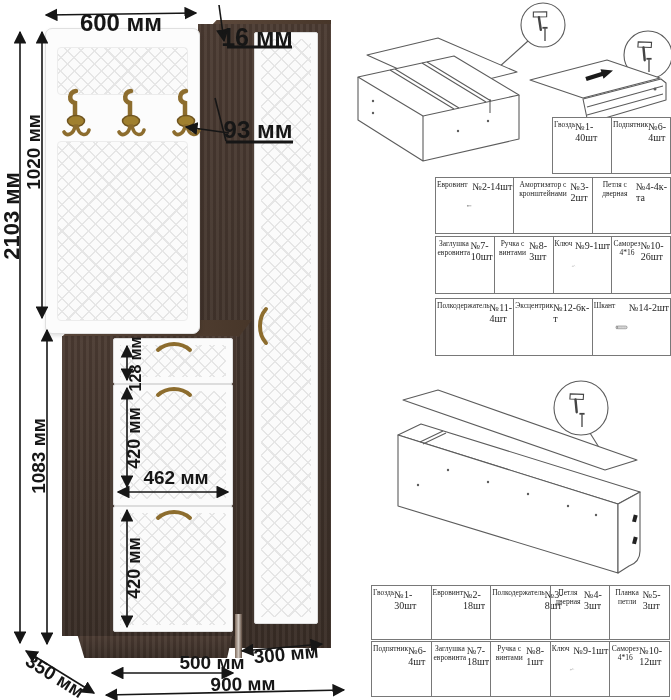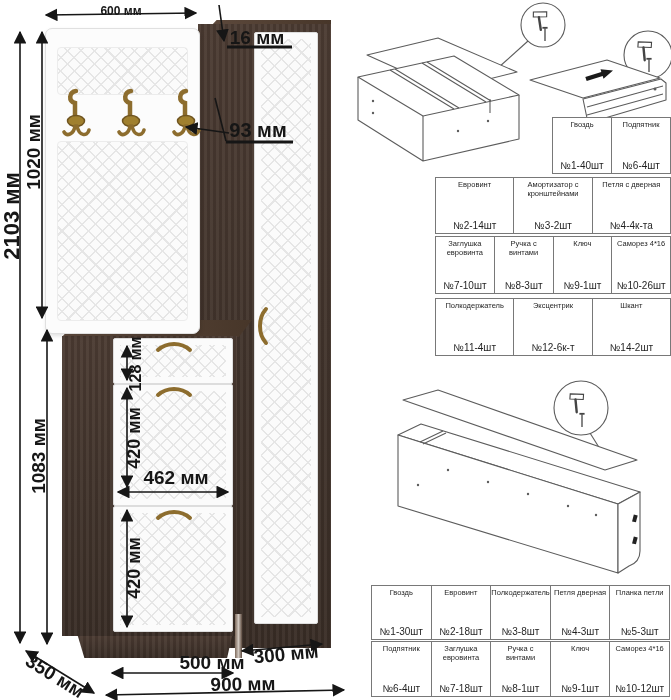--- a/index.html
+++ b/index.html
@@ -17,22 +17,22 @@
   #hook-panel{left:45px;top:28px;width:153px;height:304px;background:#fcfcfc;border:1px solid #e0e0e0;
               border-radius:7px;box-shadow:1px 2px 4px rgba(0,0,0,.12);}
   .panel-inset{position:absolute;border:1px solid #ececec;border-radius:4px;}
   
   .dim{position:absolute;font-weight:700;color:#161616;white-space:nowrap;
        transform:translate(-50%,-50%);line-height:1;}
   .rot{transform:translate(-50%,-50%) rotate(-90deg);}
   
   .ptable{position:absolute;}
   .trow{position:absolute;display:flex;border:1px solid #787878;background:#fff;box-sizing:border-box;}
-  .tcell{flex:1;display:flex;flex-direction:column;align-items:center;justify-content:space-between;
-         padding:3px 1px 2px;border-left:1px solid #787878;min-width:0;box-sizing:border-box;}
+  .tcell{flex:1;display:flex;flex-direction:row;justify-content:space-between;
+         padding:3px 1px 2px;border-left:1px solid #787878;min-width:0;box-sizing:border-box;font-family:Liberation Serif, serif;}
   .tcell:first-child{border-left:none;}
   .pname{font-size:7.5px;line-height:1.15;text-align:center;color:#1f1f1f;}
   .pqty{font-size:10px;color:#1f1f1f;}
   .picon{flex:1 1 auto;display:flex;align-items:center;justify-content:center;min-height:0;}
   .picon svg{max-width:42px;max-height:24px;}
   .sketch{position:absolute;}
   .ln{stroke:#5c5c5c;stroke-width:1.1;fill:none;stroke-linejoin:round;}
   .face{fill:#fff;stroke:#5c5c5c;stroke-width:1.1;stroke-linejoin:round;}
   .dot{fill:#5c5c5c;}
 </style>
@@ -110,23 +110,23 @@
       <line x1="127" y1="388" x2="127" y2="487" marker-start="url(#m)" marker-end="url(#m)"></line>
       <line x1="118" y1="492" x2="228" y2="492" marker-start="url(#m)" marker-end="url(#m)"></line>
       <line x1="127" y1="510" x2="127" y2="627" marker-start="url(#m)" marker-end="url(#m)"></line>
       <line x1="26" y1="651" x2="94" y2="693" marker-start="url(#m)" marker-end="url(#m)"></line>
       <line x1="112" y1="673" x2="233" y2="673" marker-start="url(#m)" marker-end="url(#m)"></line>
       <line x1="242" y1="651" x2="322" y2="644" marker-start="url(#m)" marker-end="url(#m)"></line>
       <line x1="106" y1="695" x2="344" y2="690" marker-start="url(#m)" marker-end="url(#m)"></line>
     </g>
   </svg>
 
-  <div class="dim" style="left:121px;top:11px;font-size:12px;">600 мм</div>
-  <div class="dim" style="left:257px;top:37px;font-size:19px;">16 мм</div>
-  <div class="dim" style="left:258px;top:130px;font-size:20px;">93 мм</div>
+  <div class="dim" style="left:121px;top:23px;font-size:24px;">600 мм</div>
+  <div class="dim" style="left:257px;top:37px;font-size:25px;">16 мм</div>
+  <div class="dim" style="left:258px;top:130px;font-size:24px;">93 мм</div>
   <div class="dim rot" style="left:12px;top:216px;font-size:22px;">2103 мм</div>
   <div class="dim rot" style="left:33px;top:152px;font-size:19px;">1020 мм</div>
   <div class="dim rot" style="left:38px;top:456px;font-size:19px;">1083 мм</div>
   <div class="dim rot" style="left:136px;top:364px;font-size:16px;">128 мм</div>
   <div class="dim rot" style="left:134px;top:438px;font-size:18px;">420 мм</div>
   <div class="dim" style="left:176px;top:477px;font-size:19px;">462 мм</div>
   <div class="dim rot" style="left:134px;top:568px;font-size:18px;">420 мм</div>
   <div class="dim" style="left:55px;top:676px;font-size:19px;transform:translate(-50%,-50%) rotate(32deg);">350 мм</div>
   <div class="dim" style="left:172px;top:662px;font-size:19px;margin-left:40px;">500 мм</div>
   <div class="dim" style="left:286px;top:654px;font-size:19px;transform:translate(-50%,-50%) rotate(-5deg);">300 мм</div>

